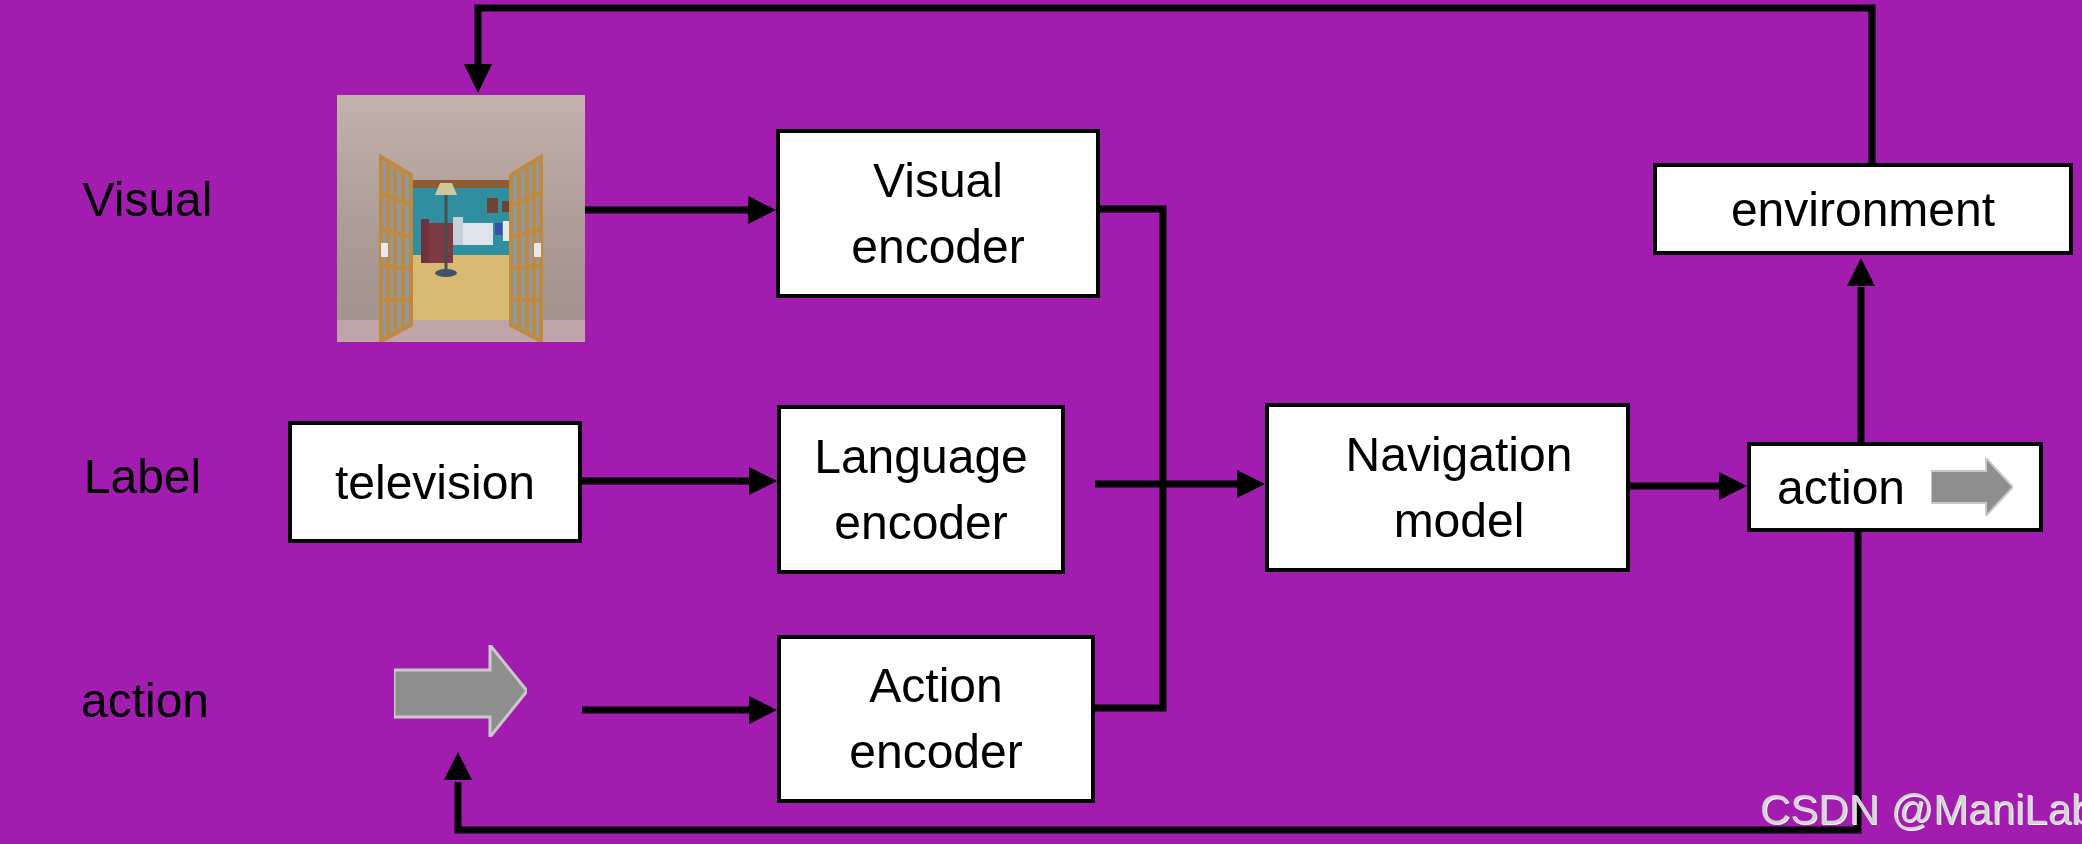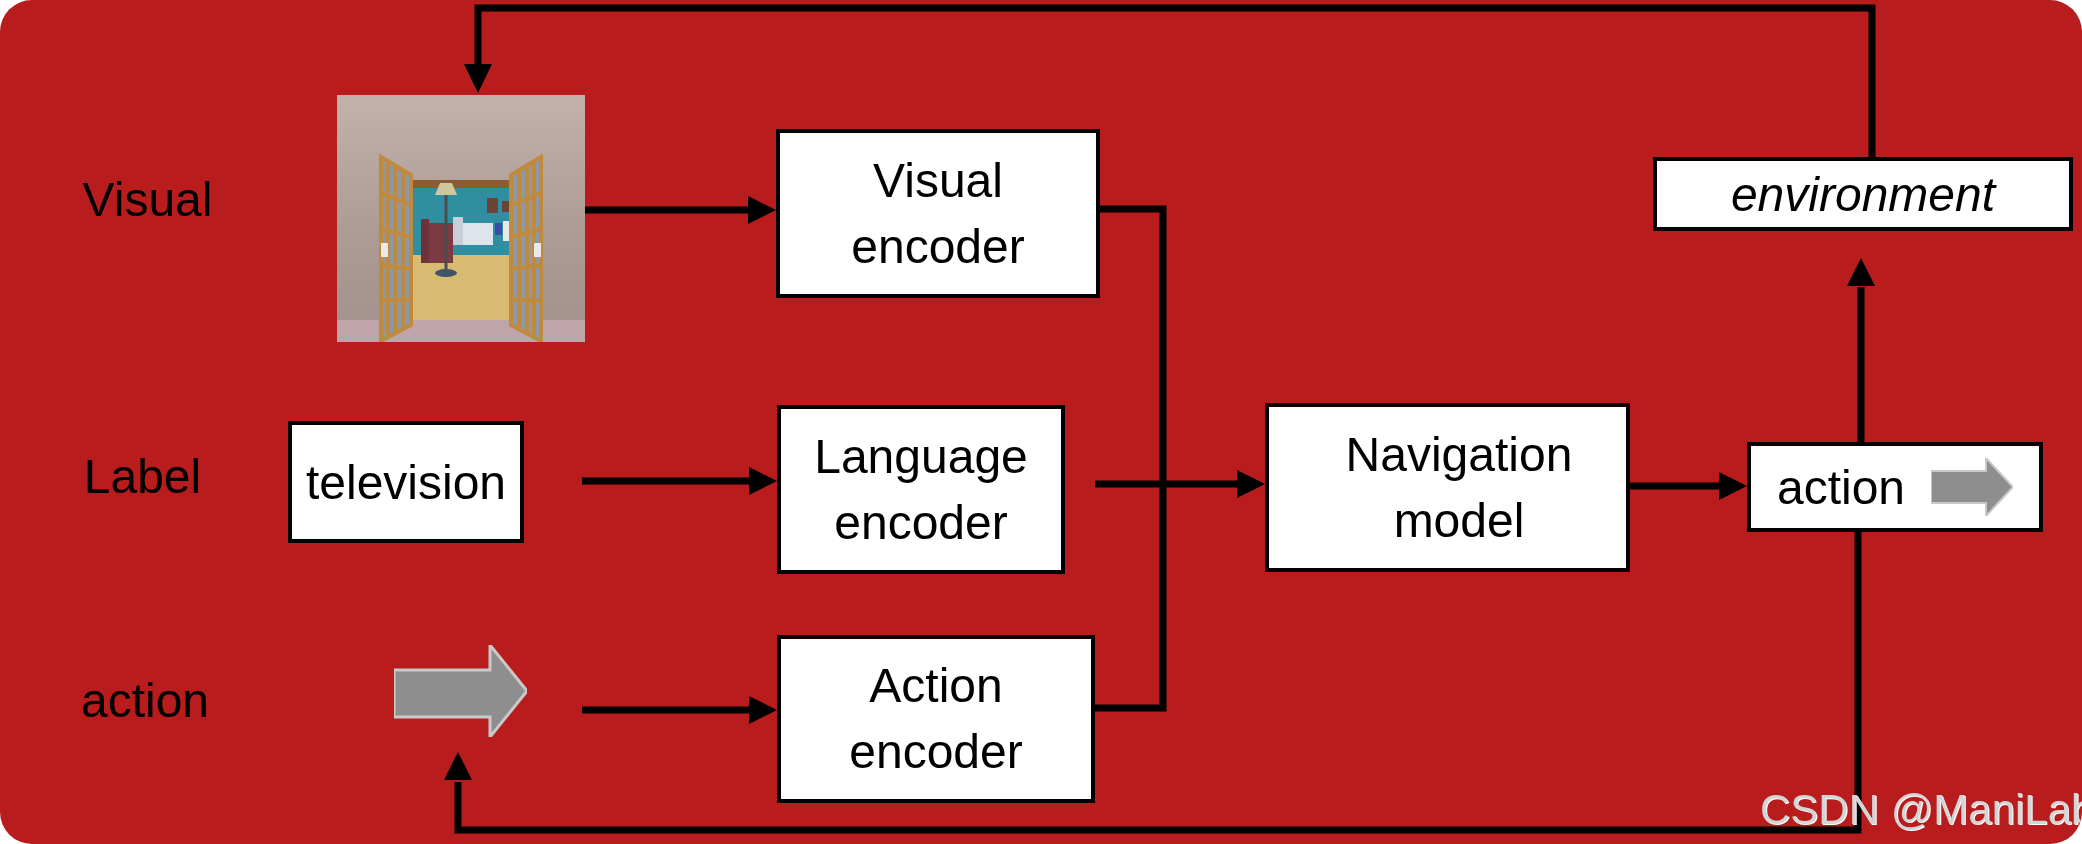--- a/index.html
+++ b/index.html
@@ -1,22 +1,21 @@
 <!DOCTYPE html>
 <html><head>
 <meta charset="utf-8">
 <style>
   html,body{margin:0;padding:0;background:#ffffff;}
   #canvas{
     position:relative;
     width:2082px;height:844px;
-    background:#b91c1c;
+    background:#a21caf;
     font-family:"Liberation Sans", sans-serif;
     overflow:hidden;
-    border-radius:32px;
   }
   #wires{position:absolute;left:0;top:0;z-index:1;}
   .node{
     position:absolute;
     box-sizing:border-box;
     background:#ffffff;
     border:4px solid #000000;
     display:flex;
     flex-direction:column;
     align-items:center;
@@ -33,23 +32,23 @@
     text-align:center;
     font-size:48px;
     line-height:64px;
     color:#000000;
     z-index:2;
   }
   #visual-encoder{left:776px;top:129px;width:324px;height:169px;}
   #language-encoder{left:777px;top:405px;width:288px;height:169px;}
   #action-encoder{left:777px;top:635px;width:318px;height:168px;}
   #navigation-model{left:1265px;top:403px;width:365px;height:169px;padding-left:23px;}
-  #television-box{left:288px;top:421px;width:236px;height:122px;text-align:center;}
+  #television-box{left:288px;top:421px;width:294px;height:122px;text-align:center;}
   #action-box{left:1747px;top:442px;width:296px;height:90px;gap:26px;}
-  #environment-box{left:1653px;top:157px;width:420px;height:74px;font-style:italic;}
+  #environment-box{left:1653px;top:163px;width:420px;height:92px;}
   #label-visual-observation{left:0px;top:168px;width:295px;}
   #label-label{left:70px;top:446px;width:145px;line-height:62px;}
   #label-action{left:70px;top:670px;width:150px;line-height:62px;}
   #obs-image{position:absolute;left:337px;top:95px;width:248px;height:247px;z-index:2;}
   #gray-arrow-standalone{position:absolute;left:394px;top:645px;z-index:2;}
   #watermark{
     position:absolute;
     left:1760px;top:786px;width:322px;
     font-size:42px;
     text-align:right;

